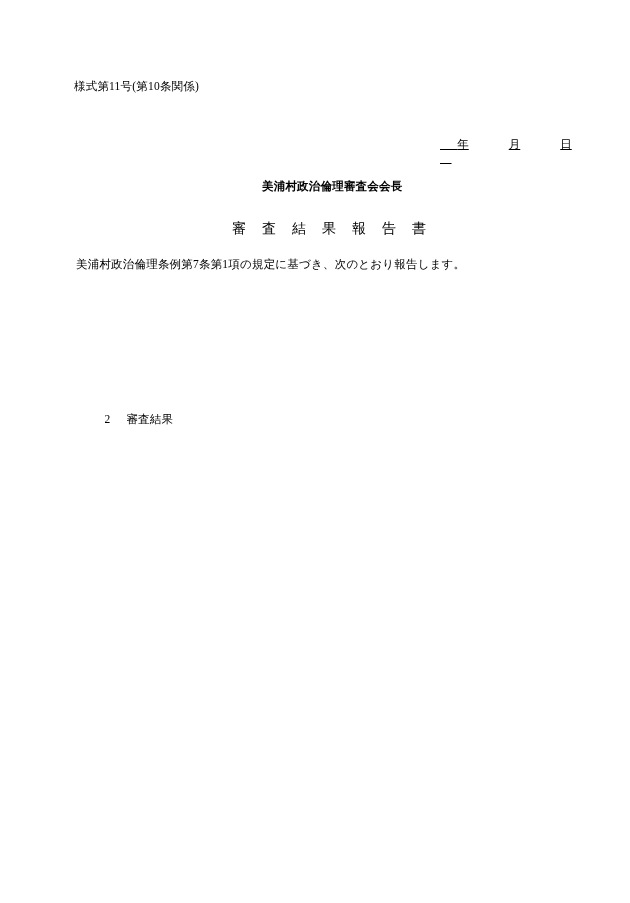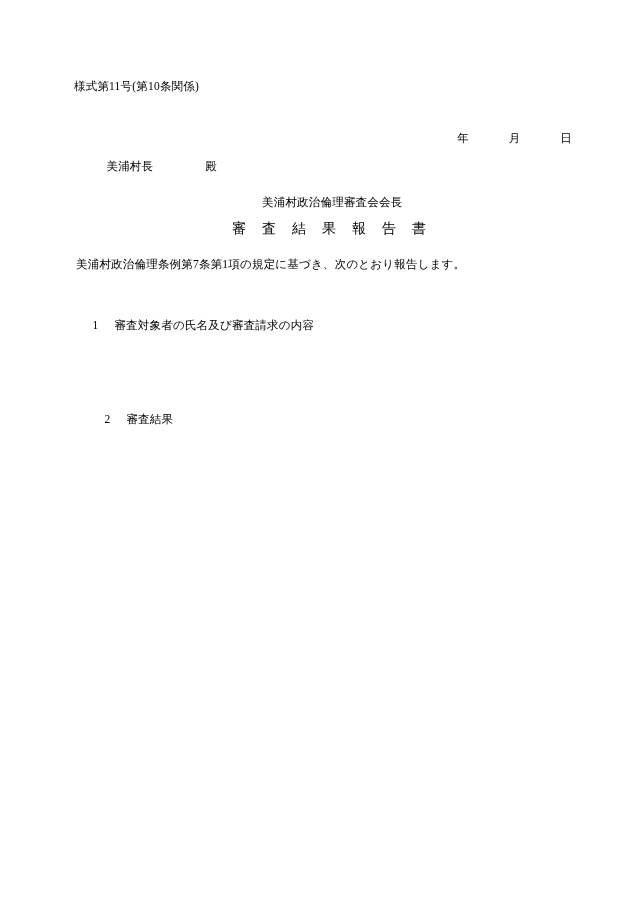--- a/index.html
+++ b/index.html
@@ -33,30 +33,32 @@
     font-size: 11.5px;
     line-height: 1.2;
     letter-spacing: 0.2px;
   }
   .form-no {
     left: 74px;
     top: 80px;
   }
   .date-line {
     left: 440px;
-    top: 118px;
+    top: 124px;
     letter-spacing: 0px;
+    text-decoration: underline;
   }
   .addressee {
     left: 88px;
     top: 146px;
   }
   .issuer {
     left: 262px;
-    top: 196px;
+    top: 180px;
+    font-weight: bold;
   }
   .title {
     left: 232px;
     top: 221px;
     font-size: 14px;
     letter-spacing: 1px;
   }
   .intro {
     left: 76px;
     top: 258px;
@@ -87,32 +89,26 @@
 
 <div class="page">
   <div class="doc">
 
     <div class="line form-no">様式第11号(第10条関係)</div>
 
     <div class="line date-line">
       <span>年</span><span class="sp-wide"></span><span>月</span><span class="sp-wide"></span><span>日</span>
     </div>
 
-    <div class="line addressee">
-      <span>美浦村長</span><span class="sp-mid"></span><span>殿</span>
-    </div>
 
     <div class="line issuer">美浦村政治倫理審査会会長</div>
 
     <div class="line title">審　査　結　果　報　告　書</div>
 
     <div class="line intro">美浦村政治倫理条例第7条第1項の規定に基づき、次のとおり報告します。</div>
 
-    <div class="line item1">
-      <span>1</span><span class="sp-sm"></span><span>審査対象者の氏名及び審査請求の内容</span>
-    </div>
 
     <div class="line item2">
       <span>2</span><span class="sp-sm"></span><span>審査結果</span>
     </div>
 
   </div>
 </div>
 
 </body></html>

